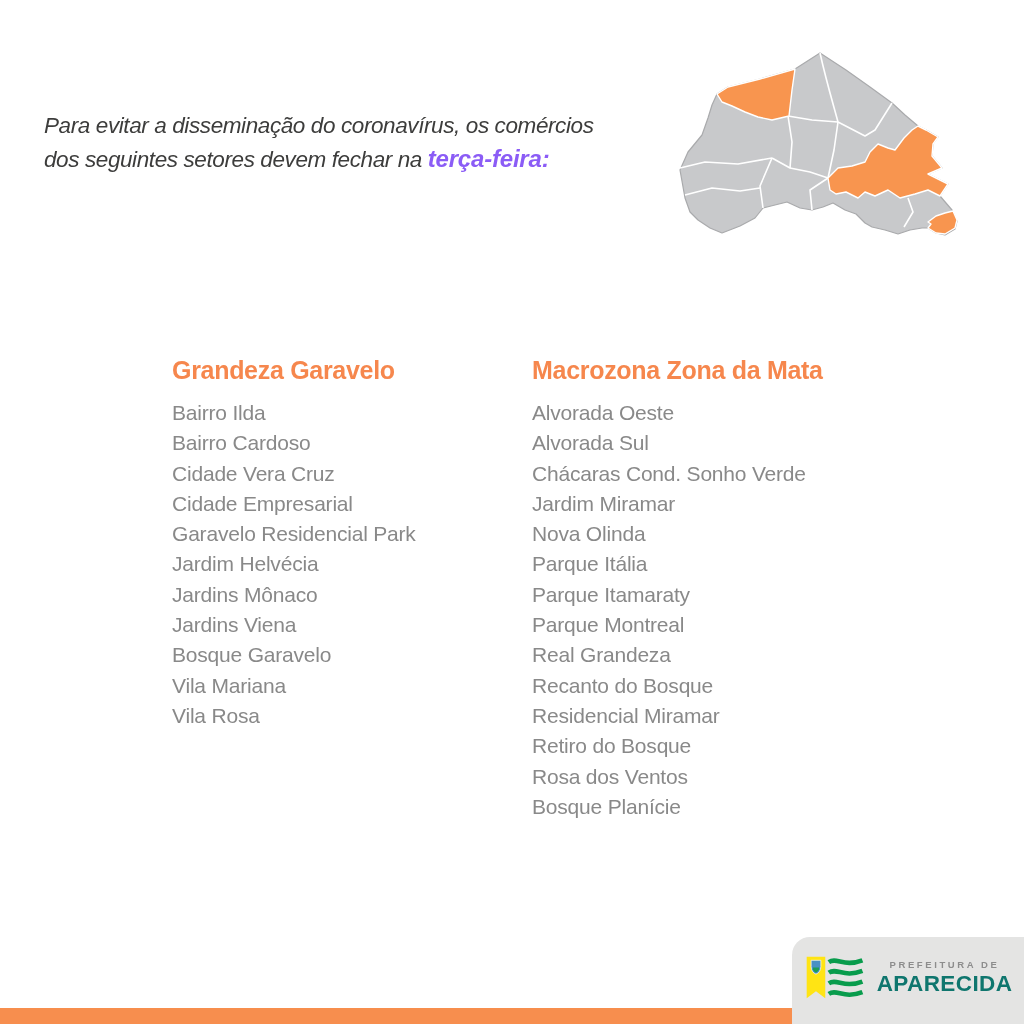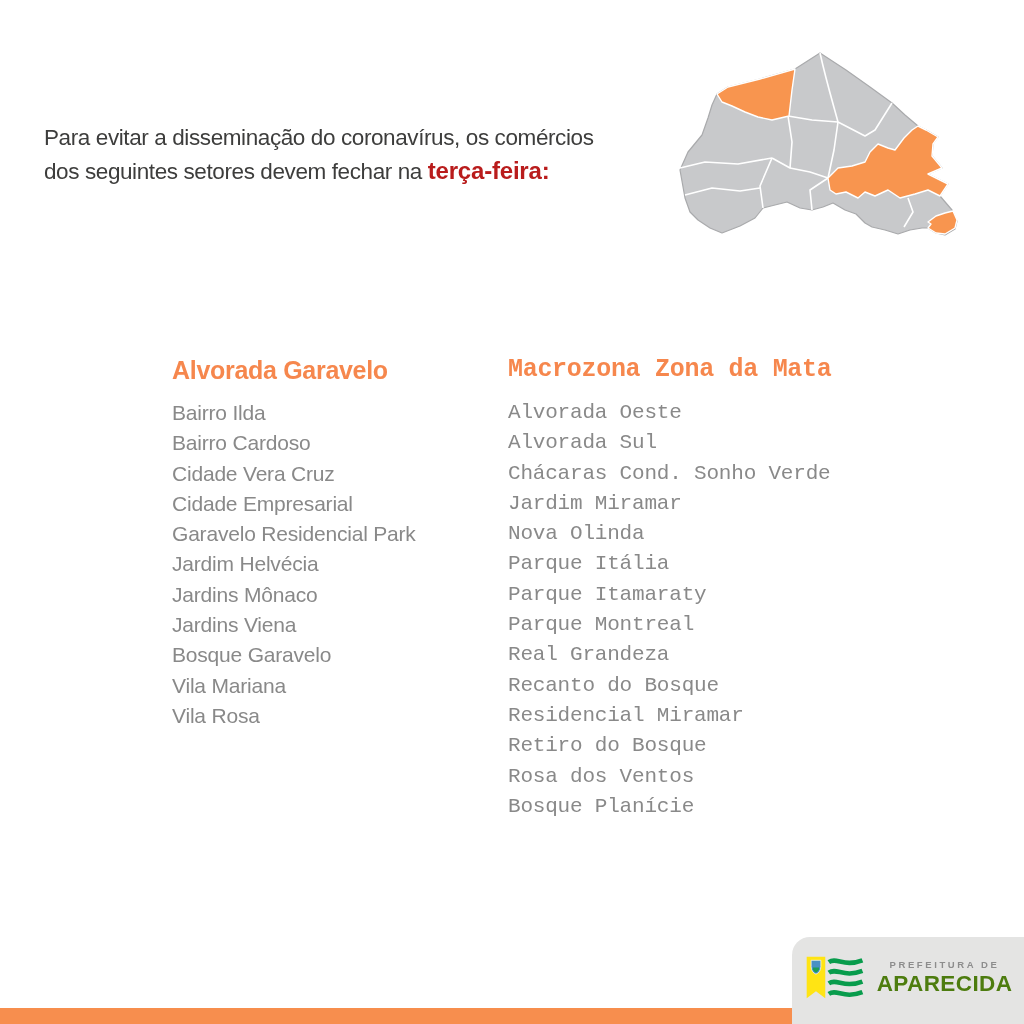--- a/index.html
+++ b/index.html
@@ -5,34 +5,35 @@
   html,body{margin:0;padding:0;}
   body{
     width:1024px;height:1024px;position:relative;overflow:hidden;
     background:#ffffff;
     font-family:"Liberation Sans","DejaVu Sans",sans-serif;
   }
   .canvas{position:absolute;inset:0;}
 
   
   .intro{
-    position:absolute;left:44px;top:98px;width:640px;
+    position:absolute;left:44px;top:86px;width:640px;
     font-size:22.5px;line-height:33px;letter-spacing:-0.4px;
     color:#3d3d3c;
+    font-style:italic;
   }
-  .intro strong{font-weight:800;font-size:24px;letter-spacing:-0.2px;color:#b91c1c;}
+  .intro strong{font-weight:800;font-size:24px;letter-spacing:-0.2px;color:#8b5cf6;}
 
   
   .map-wrap{position:absolute;left:660px;top:40px;width:330px;height:210px;}
   .map-wrap svg{width:100%;height:100%;display:block;}
 
   
   .col{position:absolute;top:355px;}
   .col-1{left:172px;width:330px;}
-  .col-2{left:508px;width:340px;font-family:Liberation Mono, monospace;}
+  .col-2{left:532px;width:340px;}
   .col-title{
     font-size:25px;font-weight:bold;letter-spacing:-0.3px;
     margin:0 0 13px 0;line-height:30px;
   }
   .hood-list{list-style:none;margin:0;padding:0;}
   .hood-list li{
     font-size:21px;line-height:30.3px;letter-spacing:-0.2px;
     white-space:nowrap;
   }
 
@@ -93,21 +94,21 @@
         <path d="M258,86 L266,90 L278,97 L273,104 L272,116 L282,128 L268,134 L288,144 L280,156
                  L268,150 L255,154 L240,158 L228,150 L215,156 L205,152 L198,158
                  L186,152 L176,154 L170,150 L168,138 L178,128 L192,126 L205,122
                  L210,112 L218,104 L228,108 L235,110 L244,98 L252,90 Z"></path>
         <path d="M268,182 L276,176 L285,173 L293,171 L297,180 L295,188 L285,194 L276,193 L268,188 L271,184 Z"></path>
       </g>
     </svg>
   </div>
 
   <section class="col col-1">
-    <h2 class="col-title" style="color: rgb(246, 135, 77);">Alvorada Garavelo</h2>
+    <h2 class="col-title" style="color: rgb(246, 135, 77);">Grandeza Garavelo</h2>
     <ul class="hood-list" style="color: rgb(137, 137, 137);">
         <li>Bairro Ilda</li>
         <li>Bairro Cardoso</li>
         <li>Cidade Vera Cruz</li>
         <li>Cidade Empresarial</li>
         <li>Garavelo Residencial Park</li>
         <li>Jardim Helvécia</li>
         <li>Jardins Mônaco</li>
         <li>Jardins Viena</li>
         <li>Bosque Garavelo</li>
@@ -148,17 +149,17 @@
 
       <g fill="none" stroke-width="5.2" stroke-linecap="butt" stroke="#089C4C">
         <path d="M26,8  C35,2  43,14 64,6"></path>
         <path d="M26,20 C35,14 43,26 64,18"></path>
         <path d="M26,32 C35,26 43,38 64,30"></path>
         <path d="M26,44 C35,38 43,50 64,42"></path>
       </g>
     </svg>
     <div class="logo-text">
       <span class="logo-small" style="color: rgb(141, 141, 141);">PREFEITURA DE</span>
-      <span class="logo-large" style="color: #4d7c0f;">APARECIDA</span>
+      <span class="logo-large" style="color: #0f766e;">APARECIDA</span>
     </div>
   </div>
 
 </div>
 
 </body></html>

